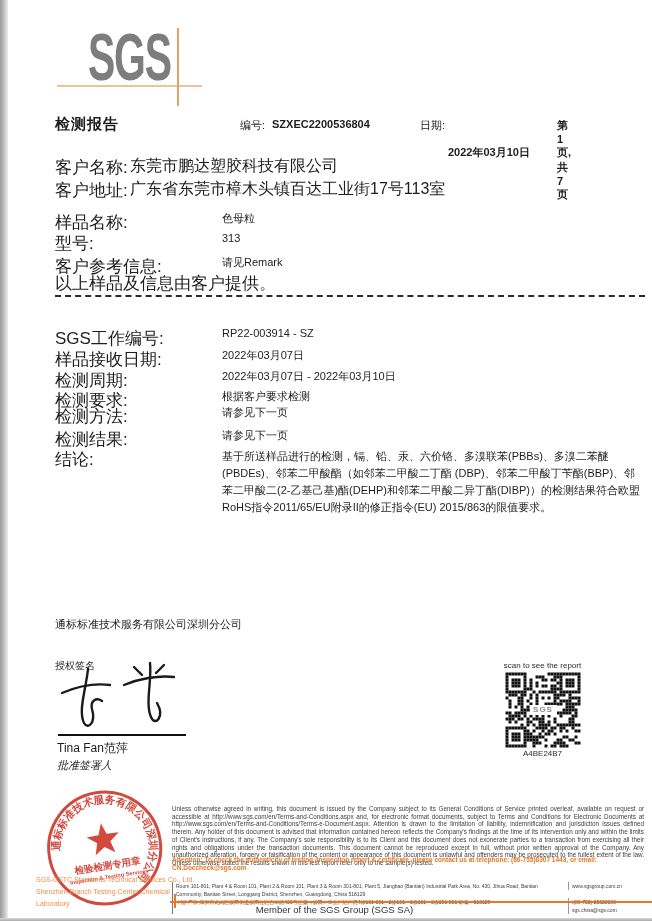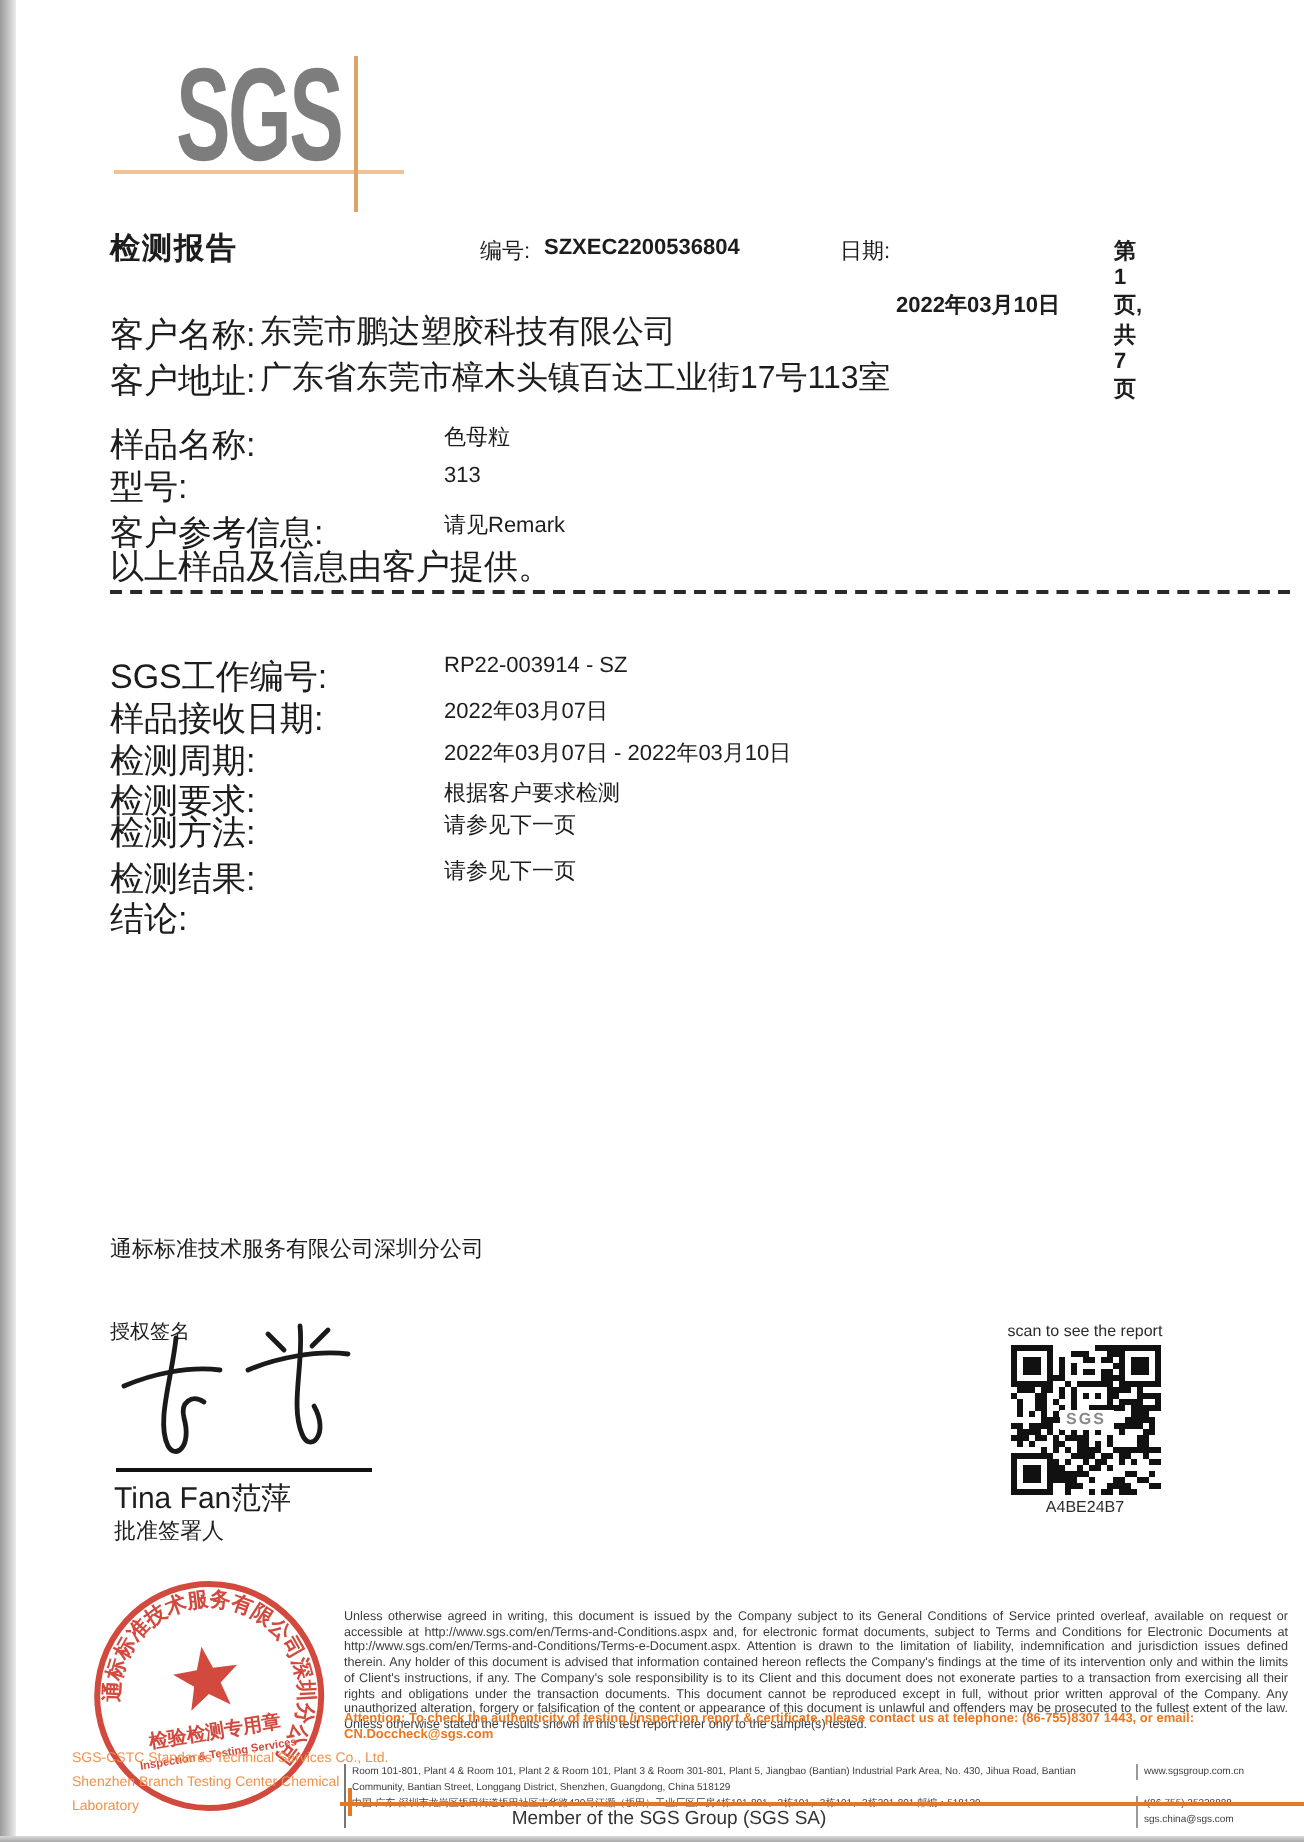--- a/index.html
+++ b/index.html
@@ -35,22 +35,22 @@
     border-top:2px dashed #2a2a2a; }
 
   .conclusion { position:absolute; left:222px; top:448px; width:424px;
     font-size:11px; line-height:17px; }
 
   
   .sig-company { position:absolute; left:55px; top:617px; font-size:11px; }
   .sig-auth { position:absolute; left:55px; top:659px; font-size:10px; }
   .sig-svg { position:absolute; left:58px; top:655px; }
   .sig-line { position:absolute; left:58px; top:734px; width:128px; height:2px; background:#111; }
-  .sig-name { position:absolute; left:57px; top:740px; font-size:15px; }
-  .sig-title { position:absolute; left:57px; top:758px; font-size:11px; }
+  .sig-name { position:absolute; left:57px; top:740px; font-size:12px; }
+  .sig-title { position:absolute; left:57px; top:758px; font-size:11px;font-style:italic; }
 
   
   .qr-block { position:absolute; left:480px; top:661px; width:125px; text-align:center; }
   .qr-top { font-size:8px; color:#2c2c2c; }
   .qr-box { position:relative; width:76px; height:76px; margin:2px auto 1px auto; }
   .qr-center-logo { position:absolute; left:25px; top:33px; width:27px; height:10px; background:#fff;
     font-size:8px; font-weight:700; color:#8a8a8a; line-height:10px; letter-spacing:1px; }
   .qr-code-text { font-size:8px; color:#2c2c2c; }
 
   
@@ -112,20 +112,21 @@
   <span class="lbl" style="top:369px">检测周期:</span>
   <span class="val2" style="top:369px">2022年03月07日 - 2022年03月10日</span>
   <span class="lbl" style="top:389px">检测要求:</span>
   <span class="val2" style="top:389px">根据客户要求检测</span>
   <span class="lbl" style="top:405px">检测方法:</span>
   <span class="val2" style="top:405px">请参见下一页</span>
   <span class="lbl" style="top:428px">检测结果:</span>
   <span class="val2" style="top:428px">请参见下一页</span>
 
   <span class="lbl" style="top:448px">结论:</span>
+  <div class="conclusion">基于所送样品进行的检测，镉、铅、汞、六价铬、多溴联苯(PBBs)、多溴二苯醚(PBDEs)、邻苯二甲酸酯（如邻苯二甲酸二丁酯 (DBP)、邻苯二甲酸丁苄酯(BBP)、邻苯二甲酸二(2-乙基己基)酯(DEHP)和邻苯二甲酸二异丁酯(DIBP)）的检测结果符合欧盟RoHS指令2011/65/EU附录II的修正指令(EU) 2015/863的限值要求。</div>
 
   <div class="sig-company">通标标准技术服务有限公司深圳分公司</div>
   <div class="sig-auth">授权签名</div>
   <svg class="sig-svg" width="132" height="82" viewBox="0 0 132 82">
     <g fill="none" stroke="#1a1a1a" stroke-width="2.4" stroke-linecap="round">
       <path d="M4,38 C18,32 36,28 52,30"></path>
       <path d="M30,14 C28,34 20,56 26,68 C30,75 38,68 34,54 C32,46 38,42 44,46"></path>
       <path d="M66,30 C80,24 100,20 116,22"></path>
       <path d="M92,8 C94,26 87,48 93,62 C97,72 107,62 99,48"></path>
       <path d="M76,12 L84,20"></path>

